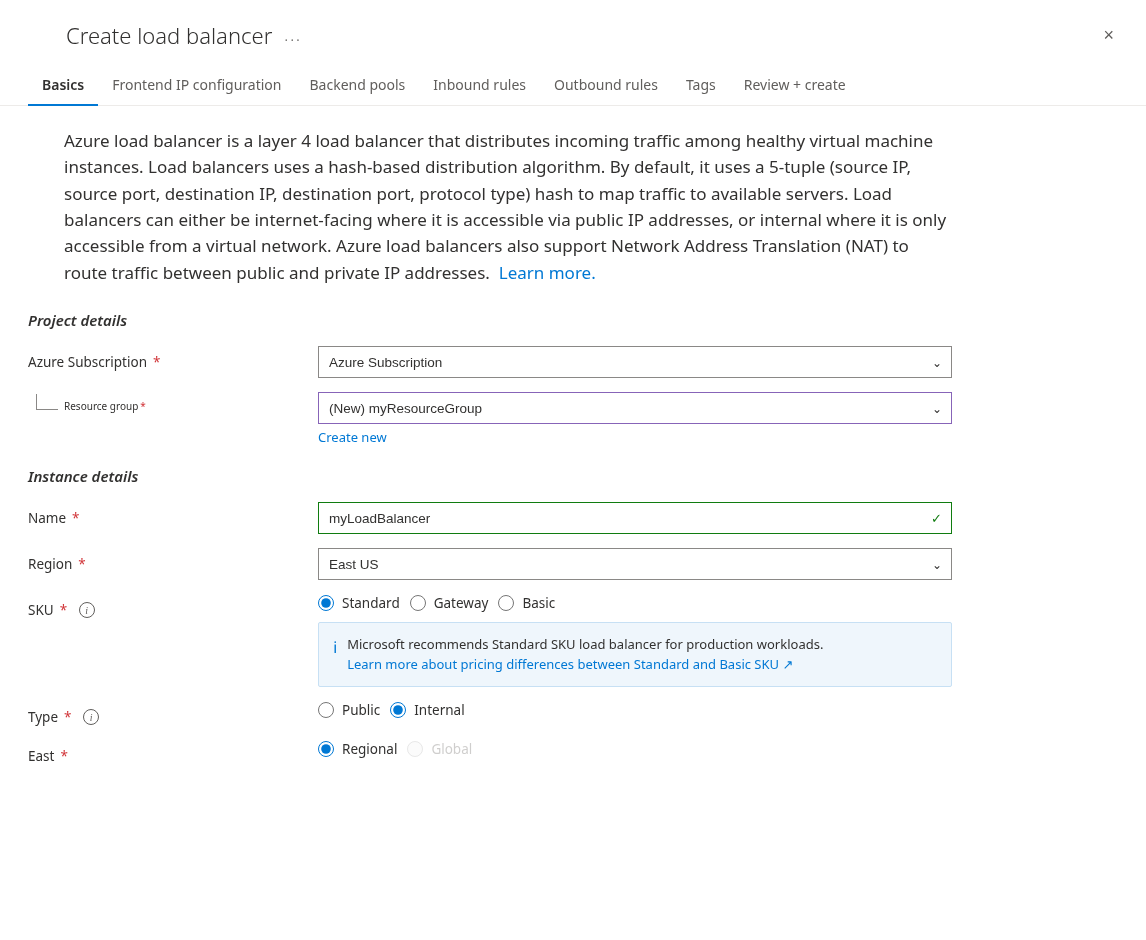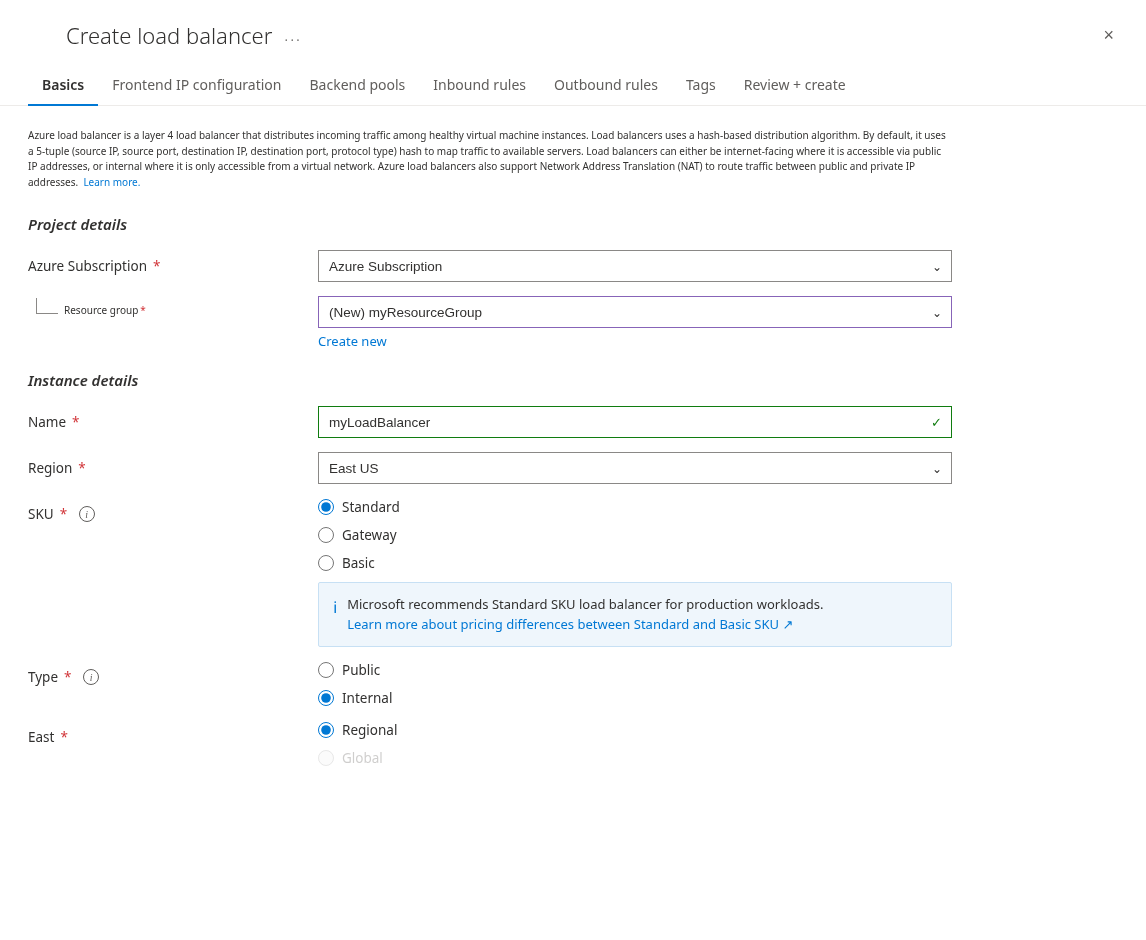--- a/index.html
+++ b/index.html
@@ -69,24 +69,25 @@
     .tab.active {
       color: #323130;
       border-bottom: 2px solid #0078d4;
       font-weight: 600;
     }
     .content {
       padding: 22px 28px 28px 28px;
       max-width: 980px;
     }
     .description {
-      font-size: 10px;
+      font-size: 17px;
       line-height: 1.55;
       color: #323130;
       margin-bottom: 24px;
+      margin-left: 36px;
     }
     .description a, .link {
       color: #0078d4;
       text-decoration: none;
     }
     .section-title {
       font-size: 15px;
       font-weight: 600;
       color: #323130;
       margin-bottom: 16px;
@@ -186,21 +187,21 @@
       color: #0078d4;
       text-decoration: none;
       margin-top: 4px;
       display: inline-block;
     }
     .section-divider {
       margin-bottom: 20px;
     }
     .radio-group {
       display: flex;
-      flex-direction: column;
+      flex-direction: row;
       gap: 10px;
     }
     .radio-item {
       display: flex;
       align-items: center;
       gap: 8px;
       cursor: pointer;
     }
     .radio-input {
       width: 16px;

